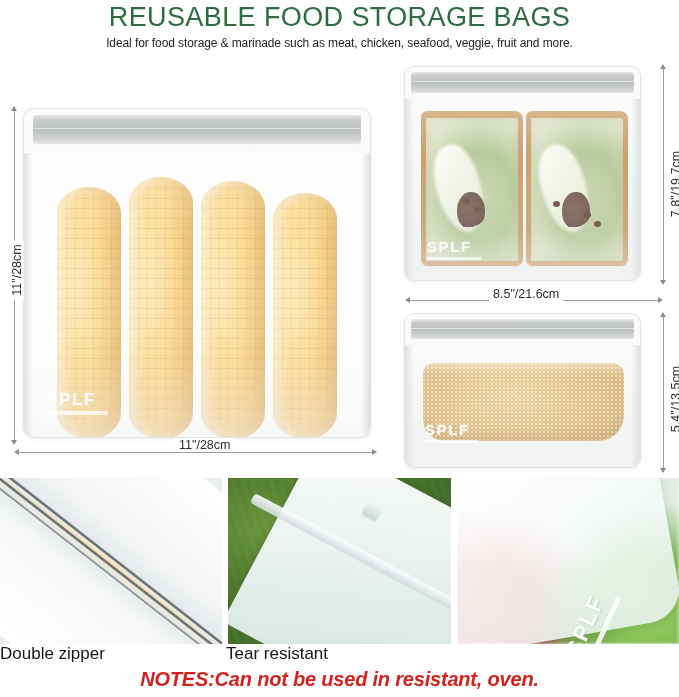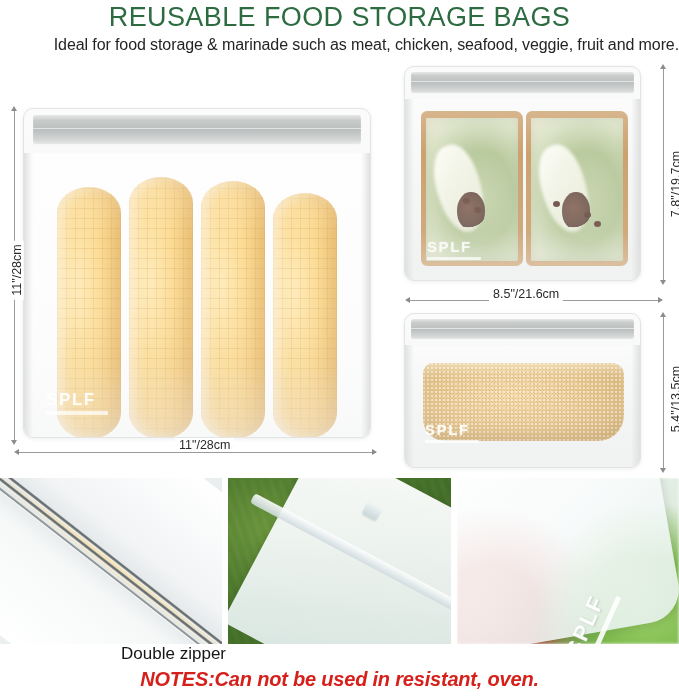--- a/index.html
+++ b/index.html
@@ -14,22 +14,22 @@
   
   .title {
     position: absolute; top: 2px; left: 0; width: 679px;
     text-align: center;
     font-size: 27px; font-weight: 400; letter-spacing: .4px;
     color: #2d6b41;
     font-family: "Liberation Sans", sans-serif;
   }
   .subtitle {
     position: absolute; top: 36px; left: 0; width: 679px;
-    text-align: right;
-    font-size: 16px; color: #242424; letter-spacing: -.1px;
+    text-align: center;
+    font-size: 12px; color: #242424; letter-spacing: -.1px;
   }
 
   
   .bag {
     position: absolute;
     background: linear-gradient(180deg,#fbfbfb 0%,#f3f4f4 55%,#eceded 100%);
     border: 1px solid #e3e4e4;
     border-radius: 10px;
     overflow: hidden;
     box-shadow: 0 1px 4px rgba(0,0,0,.07);
@@ -257,21 +257,21 @@
   #panel-durable .splf3 {
     position:absolute; right:26%; bottom:28%;
     transform:rotate(-66deg); transform-origin:right bottom;
     color:rgba(255,255,255,.95); font-weight:700; font-size:22px; letter-spacing:2px;
     text-shadow:0 1px 2px rgba(150,165,160,.5);
   }
   #panel-durable .splf3 .sub { display:block; margin-top:3px; height:5px; width:72px; background:rgba(255,255,255,.9); border-radius:1px; }
 
   .panel-caption {
     position:absolute; top:644px;
-    font-size:17px; color:#161616; text-align:right; white-space:nowrap;
+    font-size:17px; color:#161616; text-align:left; white-space:nowrap;
   }
   #cap-1 { left:0; width:226px; }
   #cap-2 { left:226px; width:226px; }
   #cap-3 { left:452px; width:227px; }
 
   .notes {
     position:absolute; left:0; top:668px; width:679px;
     text-align:center;
     font-size:20px; font-weight:700; font-style:italic;
     color:#d6201b; letter-spacing:-.2px;
@@ -391,16 +391,17 @@
       <div class="bagcorner"></div>
       <div class="splf3">
         <span>SPLF</span>
         <span class="sub"></span>
       </div>
     </div>
 
   </div>
 
   <div class="panel-caption" id="cap-1">Double zipper</div>
+  <div class="panel-caption" id="cap-2">Tear resistant</div>
 
   <div class="notes">NOTES:Can not be used in resistant, oven.</div>
 
 </div>
 
 </body></html>

